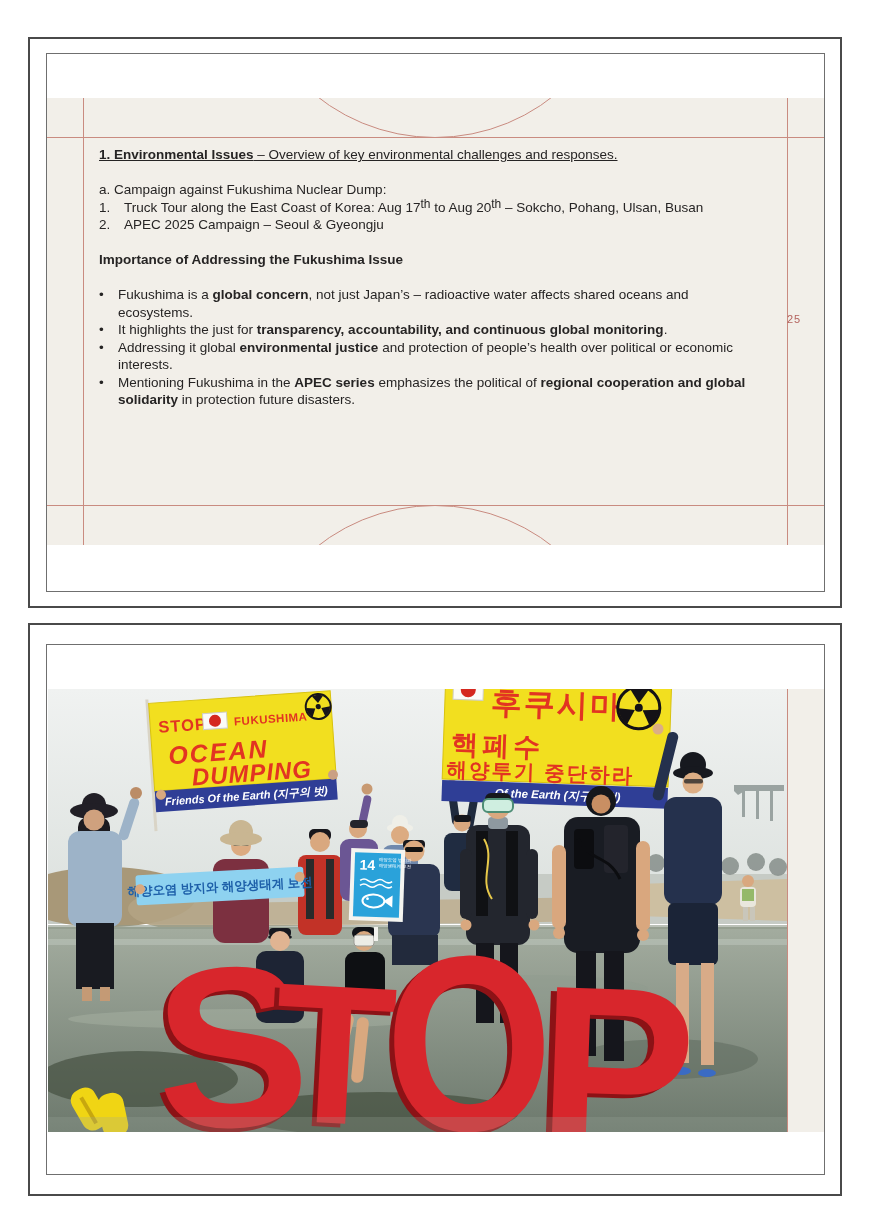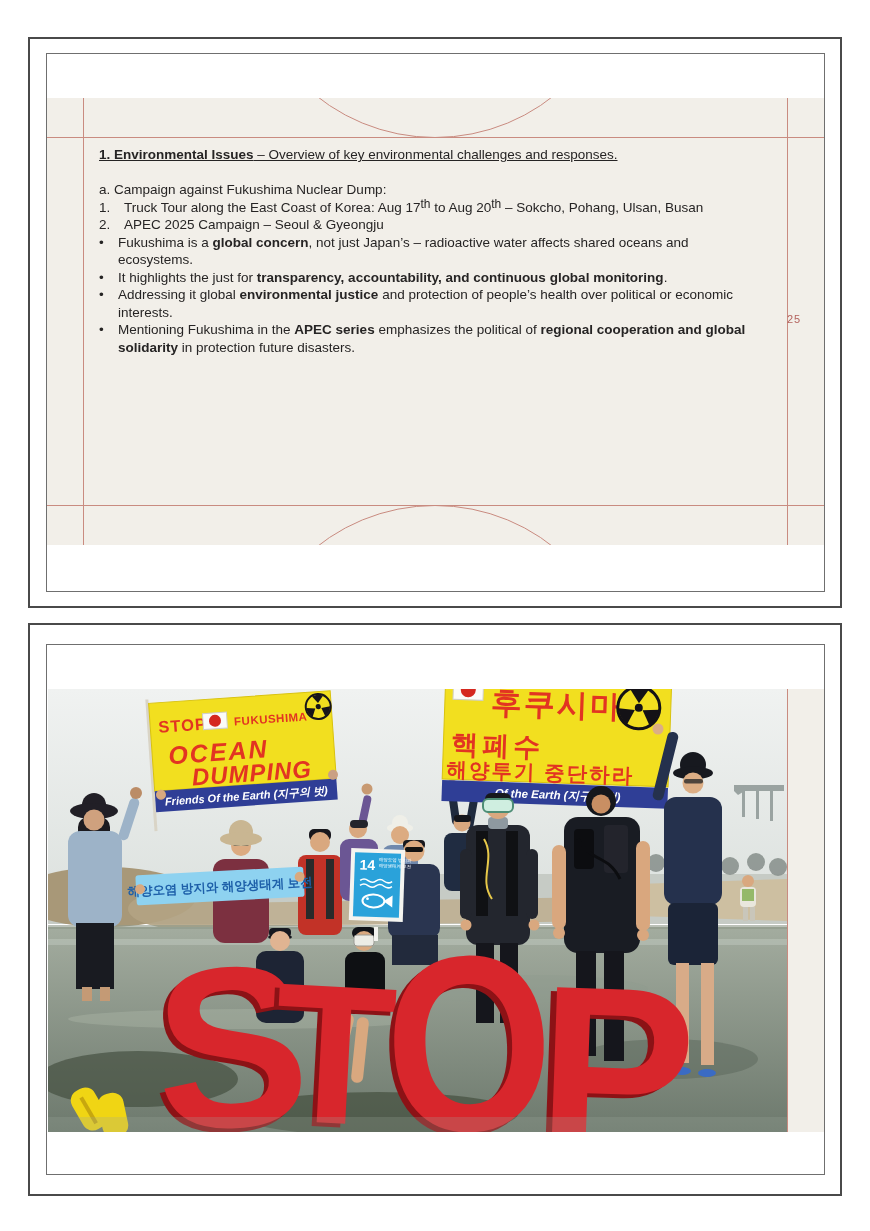--- a/index.html
+++ b/index.html
@@ -74,20 +74,21 @@
   <div><span>a. Campaign against Fukushima Nuclear Dump:</span></div>
   <div class="numline">
     <span class="pref">1.</span>
     <span class="rest"><span>Truck Tour along the East Coast of Korea: Aug 17</span><sup>th</sup><span> to Aug 20</span><sup>th</sup><span> – Sokcho, Pohang, Ulsan, Busan</span></span>
   </div>
   <div class="numline">
     <span class="pref">2.</span>
     <span class="rest"><span>APEC 2025 Campaign – Seoul &amp; Gyeongju</span></span>
   </div>
 
+  <div class="subhead">Importance of Addressing the Fukushima Issue</div>
 
   <div class="bullet">
     <span class="dot">•</span>
     <span class="btxt"><span>Fukushima is a </span><span class="b">global concern</span><span>, not just Japan’s – radioactive water affects shared oceans and ecosystems.</span></span>
   </div>
   <div class="bullet">
     <span class="dot">•</span>
     <span class="btxt"><span>It highlights the just for </span><span class="b">transparency, accountability, and continuous global monitoring</span><span>.</span></span>
   </div>
   <div class="bullet">

